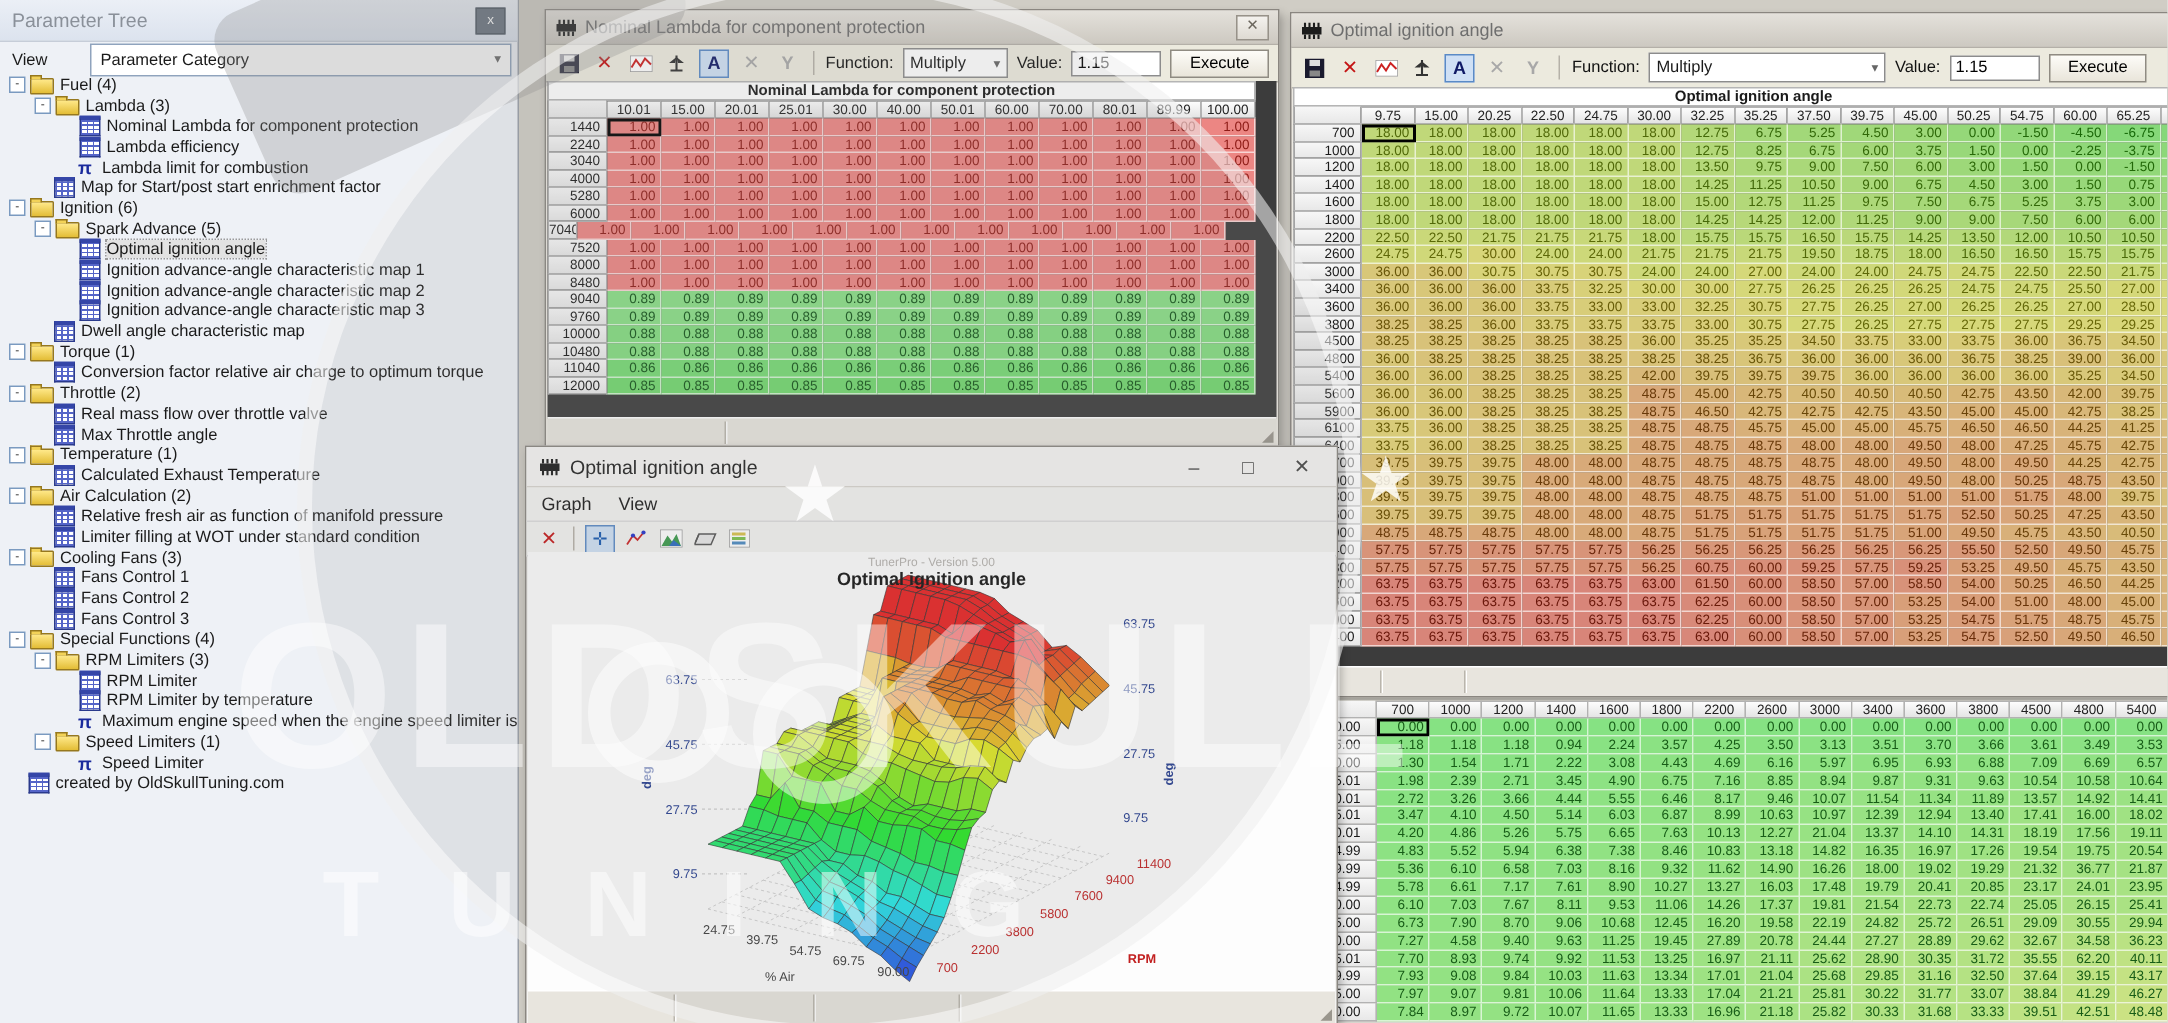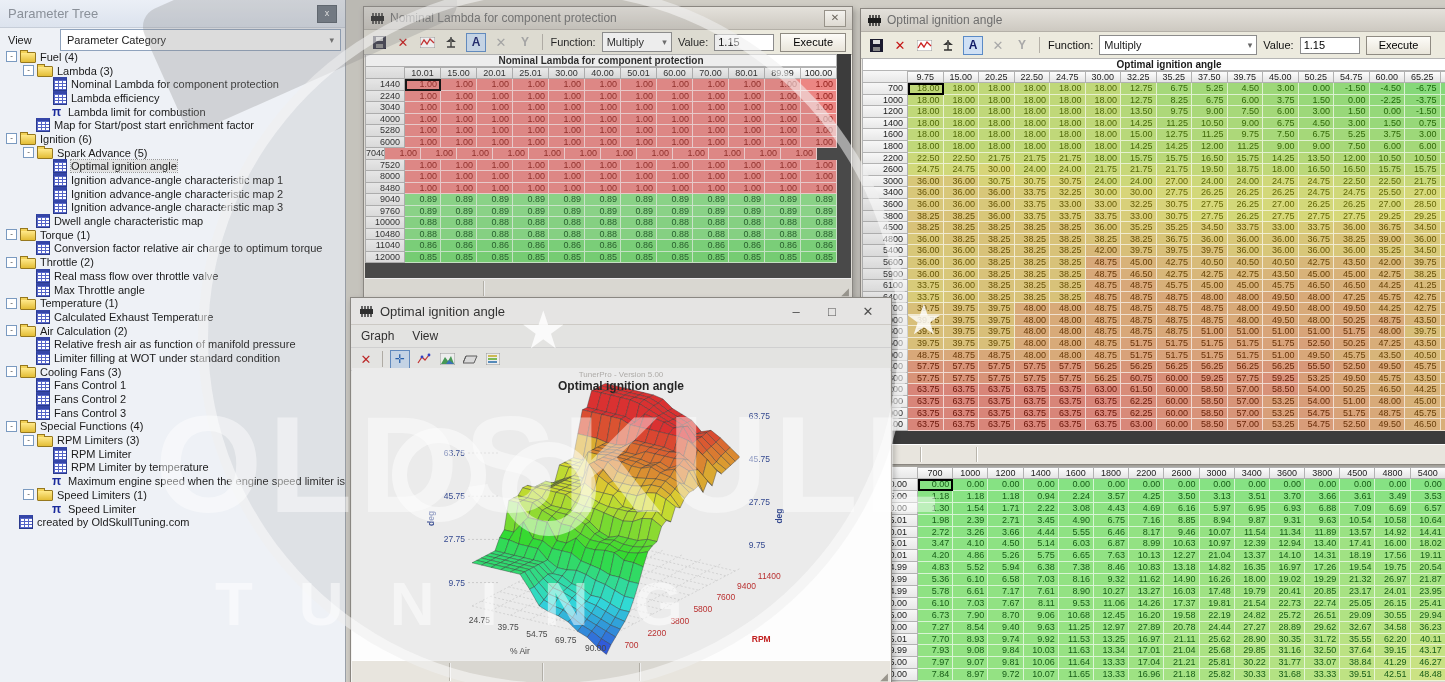--- a/index.html
+++ b/index.html
@@ -1418,21 +1418,21 @@
           <div class="cc dc" style="width:35.2px;background:hsl(111.673,62%,70%);color:#175c17">7.03</div>
           <div class="cc dc" style="width:35.2px;background:hsl(110.656,62%,70%);color:#175c17">8.16</div>
           <div class="cc dc" style="width:35.2px;background:hsl(109.612,62%,70%);color:#175c17">9.32</div>
           <div class="cc dc" style="width:35.2px;background:hsl(107.542,62%,70%);color:#175c17">11.62</div>
           <div class="cc dc" style="width:35.2px;background:hsl(104.59,62%,70%);color:#175c17">14.90</div>
           <div class="cc dc" style="width:35.2px;background:hsl(103.366,62%,70%);color:#175c17">16.26</div>
           <div class="cc dc" style="width:35.2px;background:hsl(101.8,62%,70%);color:#175c17">18.00</div>
           <div class="cc dc" style="width:35.2px;background:hsl(100.882,62%,70%);color:#175c17">19.02</div>
           <div class="cc dc" style="width:35.2px;background:hsl(100.639,62%,70%);color:#175c17">19.29</div>
           <div class="cc dc" style="width:35.2px;background:hsl(98.812,62%,70%);color:#175c17">21.32</div>
-          <div class="cc dc" style="width:35.2px;background:hsl(98.30799999999999,62%,70%);color:#175c17">26.97</div>
+          <div class="cc dc" style="width:35.2px;background:hsl(98.30799999999999,62%,70%);color:#175c17">36.77</div>
           <div class="cc dc" style="width:35.2px;background:hsl(98.31700000000001,62%,70%);color:#175c17">21.87</div>
         </div>
         <div class="trow" style="height:11.9px;line-height:11.9px">
           <div class="cl" style="width:68px;padding-right:10px">44.99</div>
           <div class="cc dc" style="width:35.2px;background:hsl(112.798,62%,70%);color:#175c17">5.78</div>
           <div class="cc dc" style="width:35.2px;background:hsl(112.051,62%,70%);color:#175c17">6.61</div>
           <div class="cc dc" style="width:35.2px;background:hsl(111.547,62%,70%);color:#175c17">7.17</div>
           <div class="cc dc" style="width:35.2px;background:hsl(111.151,62%,70%);color:#175c17">7.61</div>
           <div class="cc dc" style="width:35.2px;background:hsl(109.99,62%,70%);color:#175c17">8.90</div>
           <div class="cc dc" style="width:35.2px;background:hsl(108.757,62%,70%);color:#175c17">10.27</div>
@@ -1478,25 +1478,25 @@
           <div class="cc dc" style="width:35.2px;background:hsl(95.662,62%,70%);color:#175c17">24.82</div>
           <div class="cc dc" style="width:35.2px;background:hsl(94.852,62%,70%);color:#175c17">25.72</div>
           <div class="cc dc" style="width:35.2px;background:hsl(94.14099999999999,62%,70%);color:#175c17">26.51</div>
           <div class="cc dc" style="width:35.2px;background:hsl(91.819,62%,70%);color:#175c17">29.09</div>
           <div class="cc dc" style="width:35.2px;background:hsl(90.505,62%,70%);color:#175c17">30.55</div>
           <div class="cc dc" style="width:35.2px;background:hsl(91.054,62%,70%);color:#175c17">29.94</div>
         </div>
         <div class="trow" style="height:11.9px;line-height:11.9px">
           <div class="cl" style="width:68px;padding-right:10px">60.00</div>
           <div class="cc dc" style="width:35.2px;background:hsl(111.457,62%,70%);color:#175c17">7.27</div>
-          <div class="cc dc" style="width:35.2px;background:hsl(110.31400000000001,62%,70%);color:#175c17">8.54</div>
+          <div class="cc dc" style="width:35.2px;background:hsl(110.31400000000001,62%,70%);color:#175c17">4.58</div>
           <div class="cc dc" style="width:35.2px;background:hsl(109.53999999999999,62%,70%);color:#175c17">9.40</div>
           <div class="cc dc" style="width:35.2px;background:hsl(109.333,62%,70%);color:#175c17">9.63</div>
           <div class="cc dc" style="width:35.2px;background:hsl(107.875,62%,70%);color:#175c17">11.25</div>
-          <div class="cc dc" style="width:35.2px;background:hsl(106.327,62%,70%);color:#175c17">12.97</div>
+          <div class="cc dc" style="width:35.2px;background:hsl(106.327,62%,70%);color:#175c17">19.45</div>
           <div class="cc dc" style="width:35.2px;background:hsl(103.024,62%,70%);color:#175c17">27.89</div>
           <div class="cc dc" style="width:35.2px;background:hsl(99.298,62%,70%);color:#175c17">20.78</div>
           <div class="cc dc" style="width:35.2px;background:hsl(96.00399999999999,62%,70%);color:#175c17">24.44</div>
           <div class="cc dc" style="width:35.2px;background:hsl(93.457,62%,70%);color:#175c17">27.27</div>
           <div class="cc dc" style="width:35.2px;background:hsl(91.999,62%,70%);color:#175c17">28.89</div>
           <div class="cc dc" style="width:35.2px;background:hsl(91.342,62%,70%);color:#175c17">29.62</div>
           <div class="cc dc" style="width:35.2px;background:hsl(88.597,62%,70%);color:#175c17">32.67</div>
           <div class="cc dc" style="width:35.2px;background:hsl(86.878,62%,70%);color:#175c17">34.58</div>
           <div class="cc dc" style="width:35.2px;background:hsl(85.393,62%,70%);color:#175c17">36.23</div>
         </div>

